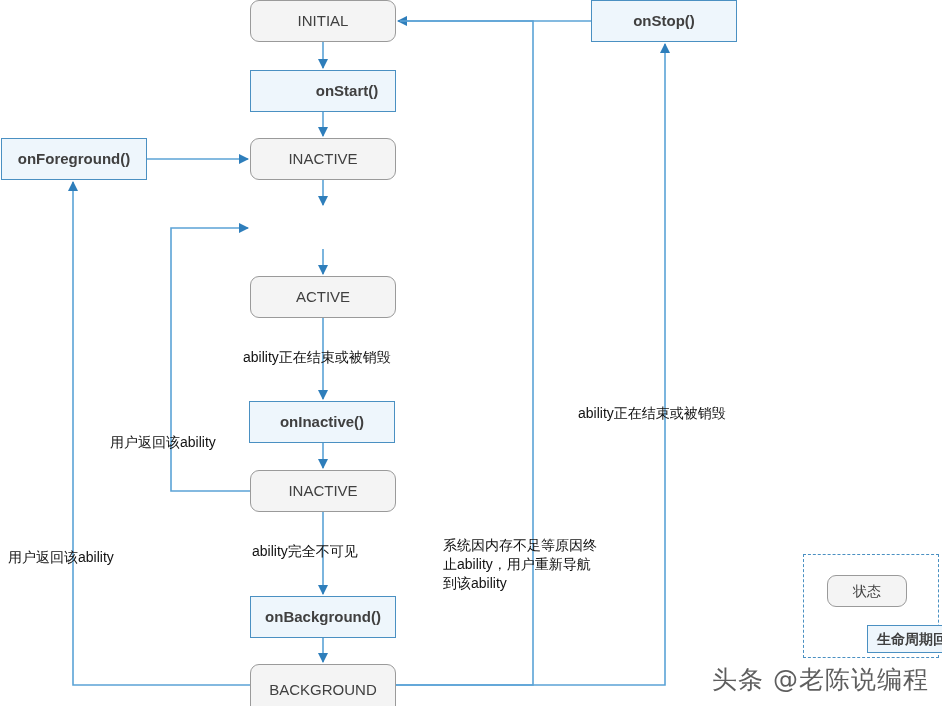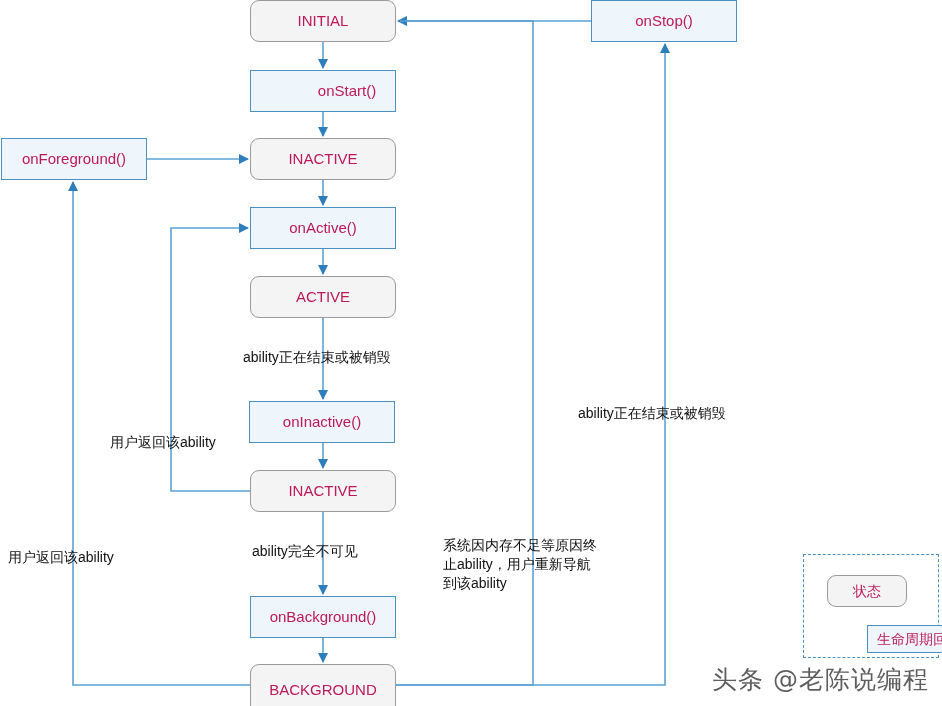--- a/index.html
+++ b/index.html
@@ -27,33 +27,34 @@
     pointer-events: none;
   }
   .node {
     position: absolute;
     box-sizing: border-box;
     display: flex;
     align-items: center;
     justify-content: center;
     text-align: center;
     font-size: 15px;
-    color: #be185d;
+    color: #404040;
     line-height: 1.2;
     white-space: nowrap;
   }
   .node.state {
     background: #f4f4f4;
     border: 1px solid #9a9a9a;
     border-radius: 9px;
   }
   .node.callback {
     background: #eef6fc;
     border: 1px solid #4a90c2;
     border-radius: 0;
+    font-weight: bold;
   }
   .edge-label {
     position: absolute;
     font-size: 14px;
     color: #111111;
     line-height: 1.35;
     white-space: pre-line;
     text-align: left;
   }
   .legend {
@@ -125,23 +126,20 @@
   </div>
 
   <div class="node callback" style="left:250px; top:70px; width:146px; height:42px;padding-left:48px;">
     <span>onStart()</span>
   </div>
 
   <div class="node state" style="left:250px; top:138px; width:146px; height:42px;">
     <span>INACTIVE</span>
   </div>
 
-  <div class="node callback" style="left:250px; top:207px; width:146px; height:42px;">
-    <span>onActive()</span>
-  </div>
 
   <div class="node state" style="left:250px; top:276px; width:146px; height:42px;">
     <span>ACTIVE</span>
   </div>
 
   <div class="node callback" style="left:249px; top:401px; width:146px; height:42px;">
     <span>onInactive()</span>
   </div>
 
   <div class="node state" style="left:250px; top:470px; width:146px; height:42px;">

